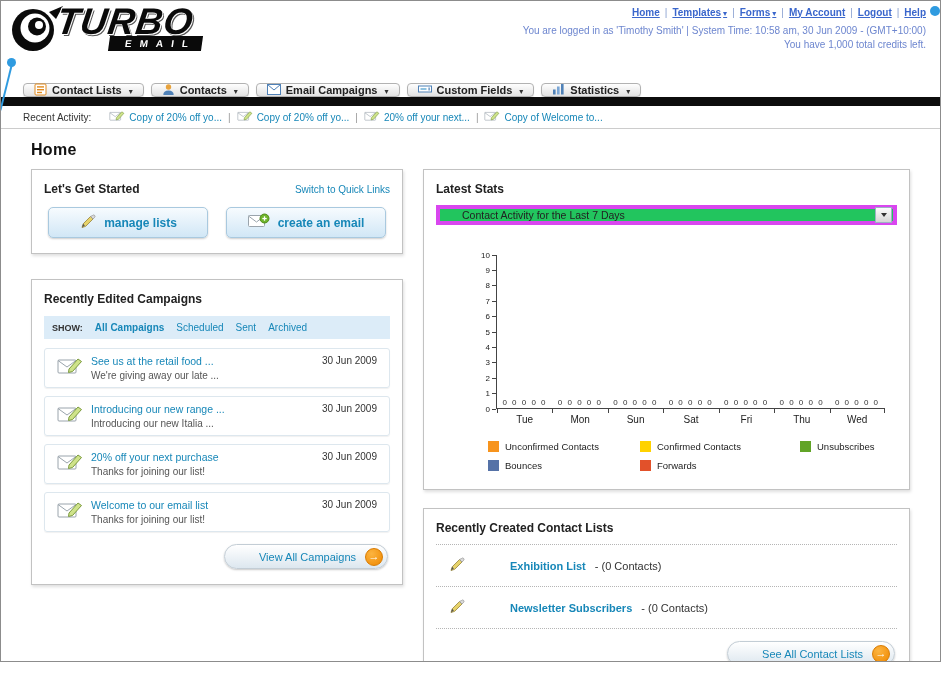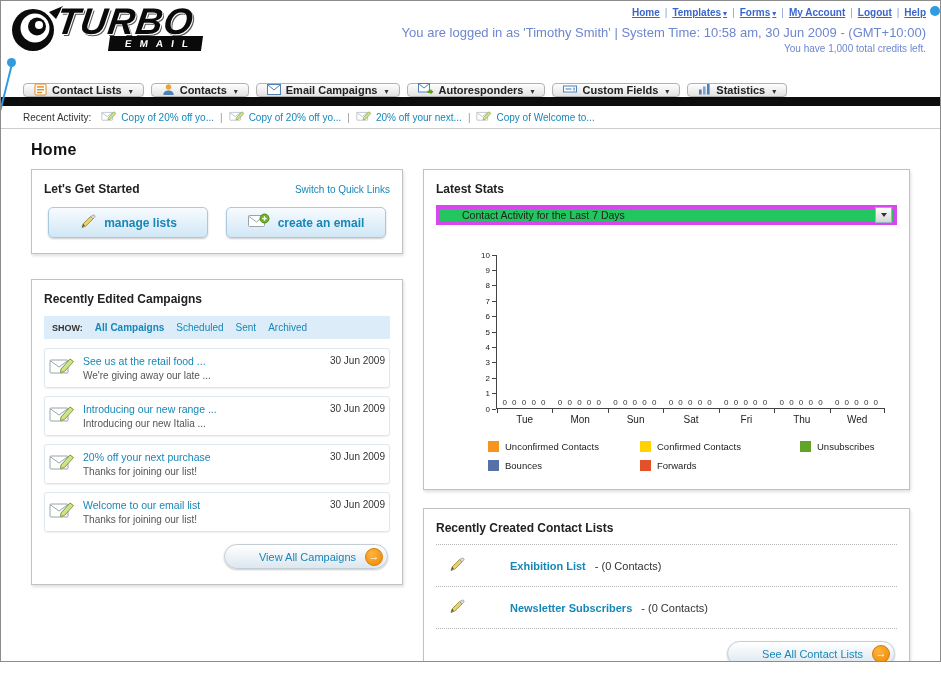--- a/index.html
+++ b/index.html
@@ -23,38 +23,38 @@
   }
   .logo-email {
     background:#0a0a0a; color:#fff; font-size:10px; font-weight:bold; letter-spacing:8px;
     padding:2px 6px 2px 16px; margin:-3px 0 0 52px; transform:skewX(-8deg); width:max-content;
   }
   .top-right { position:absolute; right:14px; top:5px; text-align:right; }
   .top-links { display:flex; align-items:center; justify-content:flex-end; }
   .tlink { color:var(--link-blue,#3a66cc); font-size:10px; font-weight:bold; text-decoration:underline; cursor:pointer; display:flex; align-items:center; }
   .sep::after { content:"|"; color:#8aa0d0; margin:0 5px; font-size:10px; }
   .caret::after { content:"▾"; font-size:8px; margin-left:2px; color:inherit; }
-  .login-info { color:var(--info-blue,#6d86cf); font-size:13px; margin-top:7px; }
+  .login-info { color:var(--info-blue,#6d86cf); font-size:10px; margin-top:7px; }
   .credits { color:var(--info-blue,#6d86cf); font-size:10px; margin-top:3px; }
   .decor-dot { position:absolute; border-radius:50%; background:#2f9be0; }
   .dot-right { width:10px; height:10px; right:0px; top:5px; }
   .dot-left { width:9px; height:9px; left:6px; top:57px; }
   .decor-line { position:absolute; width:1.5px; height:46px; background:#2f9be0; left:4px; top:64px; transform:rotate(14deg); }
   
   .nav { display:flex; gap:7px; align-items:flex-end; padding-left:22px; height:28px; }
   .tab {
     display:flex; align-items:center; gap:5px; height:14px; padding:0 10px;
     background:linear-gradient(#fefefe,#e2e2e2); border:1px solid #b2b2b2; border-radius:4px;
     cursor:pointer; box-shadow:0 1px 1px rgba(0,0,0,0.12);
   }
   .tab-label { font-size:11px; font-weight:bold; color:#222; display:flex; align-items:center; }
   .black-bar { height:9px; background:var(--bar-black,#0d0d0d); }
   
   .activity { display:flex; align-items:center; height:23px; padding-left:22px; gap:6px; border-bottom:1px solid #ccc; }
-  .act-label { font-size:10px; color:#333; margin-right:4px; }
+  .act-label { font-size:10px; color:#333; margin-right:12px; }
   .act-item { display:flex; align-items:center; gap:4px; color:var(--accent,#1787b8); font-size:10px; cursor:pointer; }
   .act-sep::after { content:"|"; color:#999; font-size:10px; }
   
   .page-title { font-size:16px; font-weight:bold; color:#111; margin:12px 0 10px 30px; letter-spacing:0.3px; }
   .columns { display:flex; gap:20px; padding:0 30px; align-items:flex-start; }
   .col-left { width:372px; flex-shrink:0; display:flex; flex-direction:column; gap:25px; }
   .col-right { flex:1; display:flex; flex-direction:column; gap:18px; }
   .panel { background:#fff; border:1px solid #c2c2c2; box-shadow:1px 2px 3px rgba(0,0,0,0.13); padding:12px; }
   .panel-title { font-size:12px; font-weight:bold; color:#222; }
   .teal-link { color:var(--accent,#1787b8); font-size:10px; cursor:pointer;text-align:center; }
@@ -67,21 +67,21 @@
     box-shadow:0 1px 2px rgba(0,0,0,0.2); cursor:pointer;
   }
   .gs-label { color:var(--accent,#1787b8); font-weight:bold; font-size:12px; }
   
   .camp-tabs { display:flex; align-items:center; gap:12px; background:#dcecf8; padding:6px 8px; margin:10px 0 9px; }
   .show-label { font-size:9px; font-weight:bold; color:#333; }
   .camp-tab { font-size:10px; color:var(--accent,#1787b8); cursor:pointer; }
   .camp-tab.active { font-weight:bold; }
   .camp-item {
     display:flex; align-items:flex-start; gap:8px; border:1px solid #dde7ee; border-radius:3px;
-    padding:6px 4px; margin-bottom:8px; box-shadow:0 1px 1px rgba(0,0,0,0.06); cursor:pointer;
+    padding:6px 12px; margin-bottom:8px; box-shadow:0 1px 1px rgba(0,0,0,0.06); cursor:pointer;
   }
   .camp-icon { flex-shrink:0; margin-top:1px; }
   .camp-text { flex:1; }
   .camp-title { display:block; color:var(--accent,#1787b8); font-size:10.5px; margin-bottom:3px; cursor:pointer; }
   .camp-sub { color:#555; font-size:10px; }
   .camp-date { font-size:10px; color:#333; white-space:nowrap; }
   .panel-actions { display:flex; justify-content:flex-end; margin:12px 2px 3px; }
   .pill-btn {
     display:flex; align-items:center; gap:9px; height:25px; padding:0 4px 0 14px;
     background:linear-gradient(#ffffff,#dde7ef); border:1px solid #c3cdd5; border-radius:13px;
@@ -208,31 +208,20 @@
       <span class="caret"></span>
     </div>
     <div class="tab">
       <span>
         <svg width="14" height="11" viewBox="0 0 14 11">
             <rect x="0.5" y="0.5" width="13" height="10" fill="#fff" stroke="#4f81b7"></rect>
             <path d="M0.5 0.5 L7 6 L13.5 0.5" fill="none" stroke="#4f81b7"></path>
           </svg>
       </span>
       <span class="tab-label">Email Campaigns</span>
-      <span class="caret"></span>
-    </div>
-    <div class="tab">
-      <span>
-        <svg width="16" height="12" viewBox="0 0 16 12">
-            <rect x="0.5" y="0.5" width="11" height="8.5" fill="#fff" stroke="#4f81b7"></rect>
-            <path d="M0.5 0.5 L6 5 L11.5 0.5" fill="none" stroke="#4f81b7"></path>
-            <path d="M9.5 7.5 L12.5 7.5 L12.5 6 L15.5 8.8 L12.5 11.6 L12.5 10 L9.5 10 Z" fill="#5aa117"></path>
-          </svg>
-      </span>
-      <span class="tab-label">Autoresponders</span>
       <span class="caret"></span>
     </div>
     <div class="tab">
       <span>
         <svg width="14" height="12" viewBox="0 0 14 12">
             <rect x="0.5" y="3" width="13" height="6" fill="#fff" stroke="#4f81b7"></rect>
             <rect x="2.5" y="5" width="6" height="2" fill="#8fc2e0"></rect>
             <rect x="10.5" y="4.5" width="1.2" height="3" fill="#4f81b7"></rect>
           </svg>
       </span>

